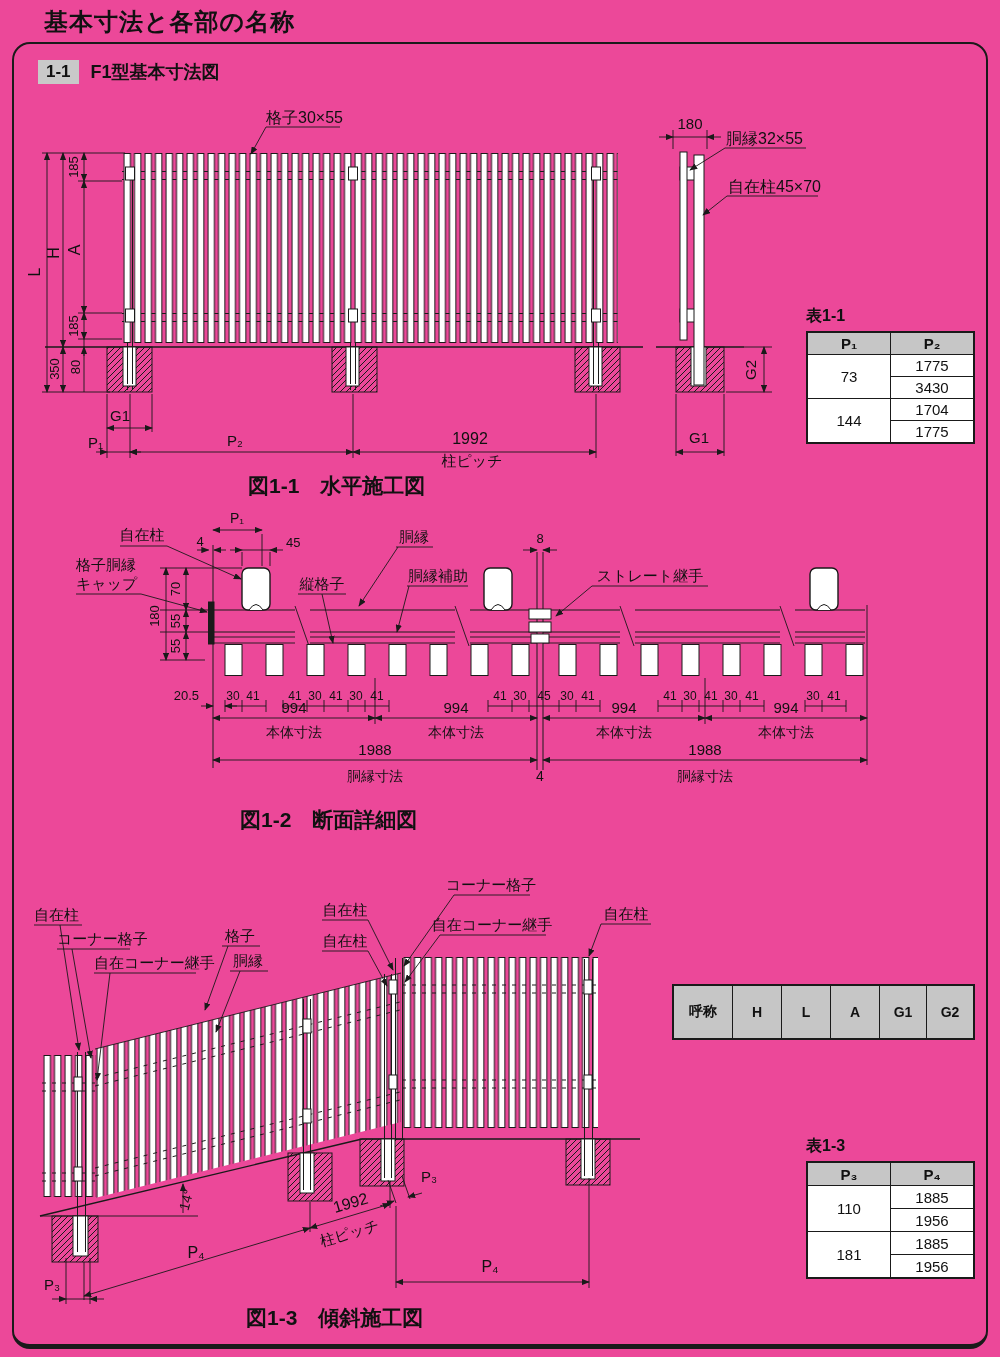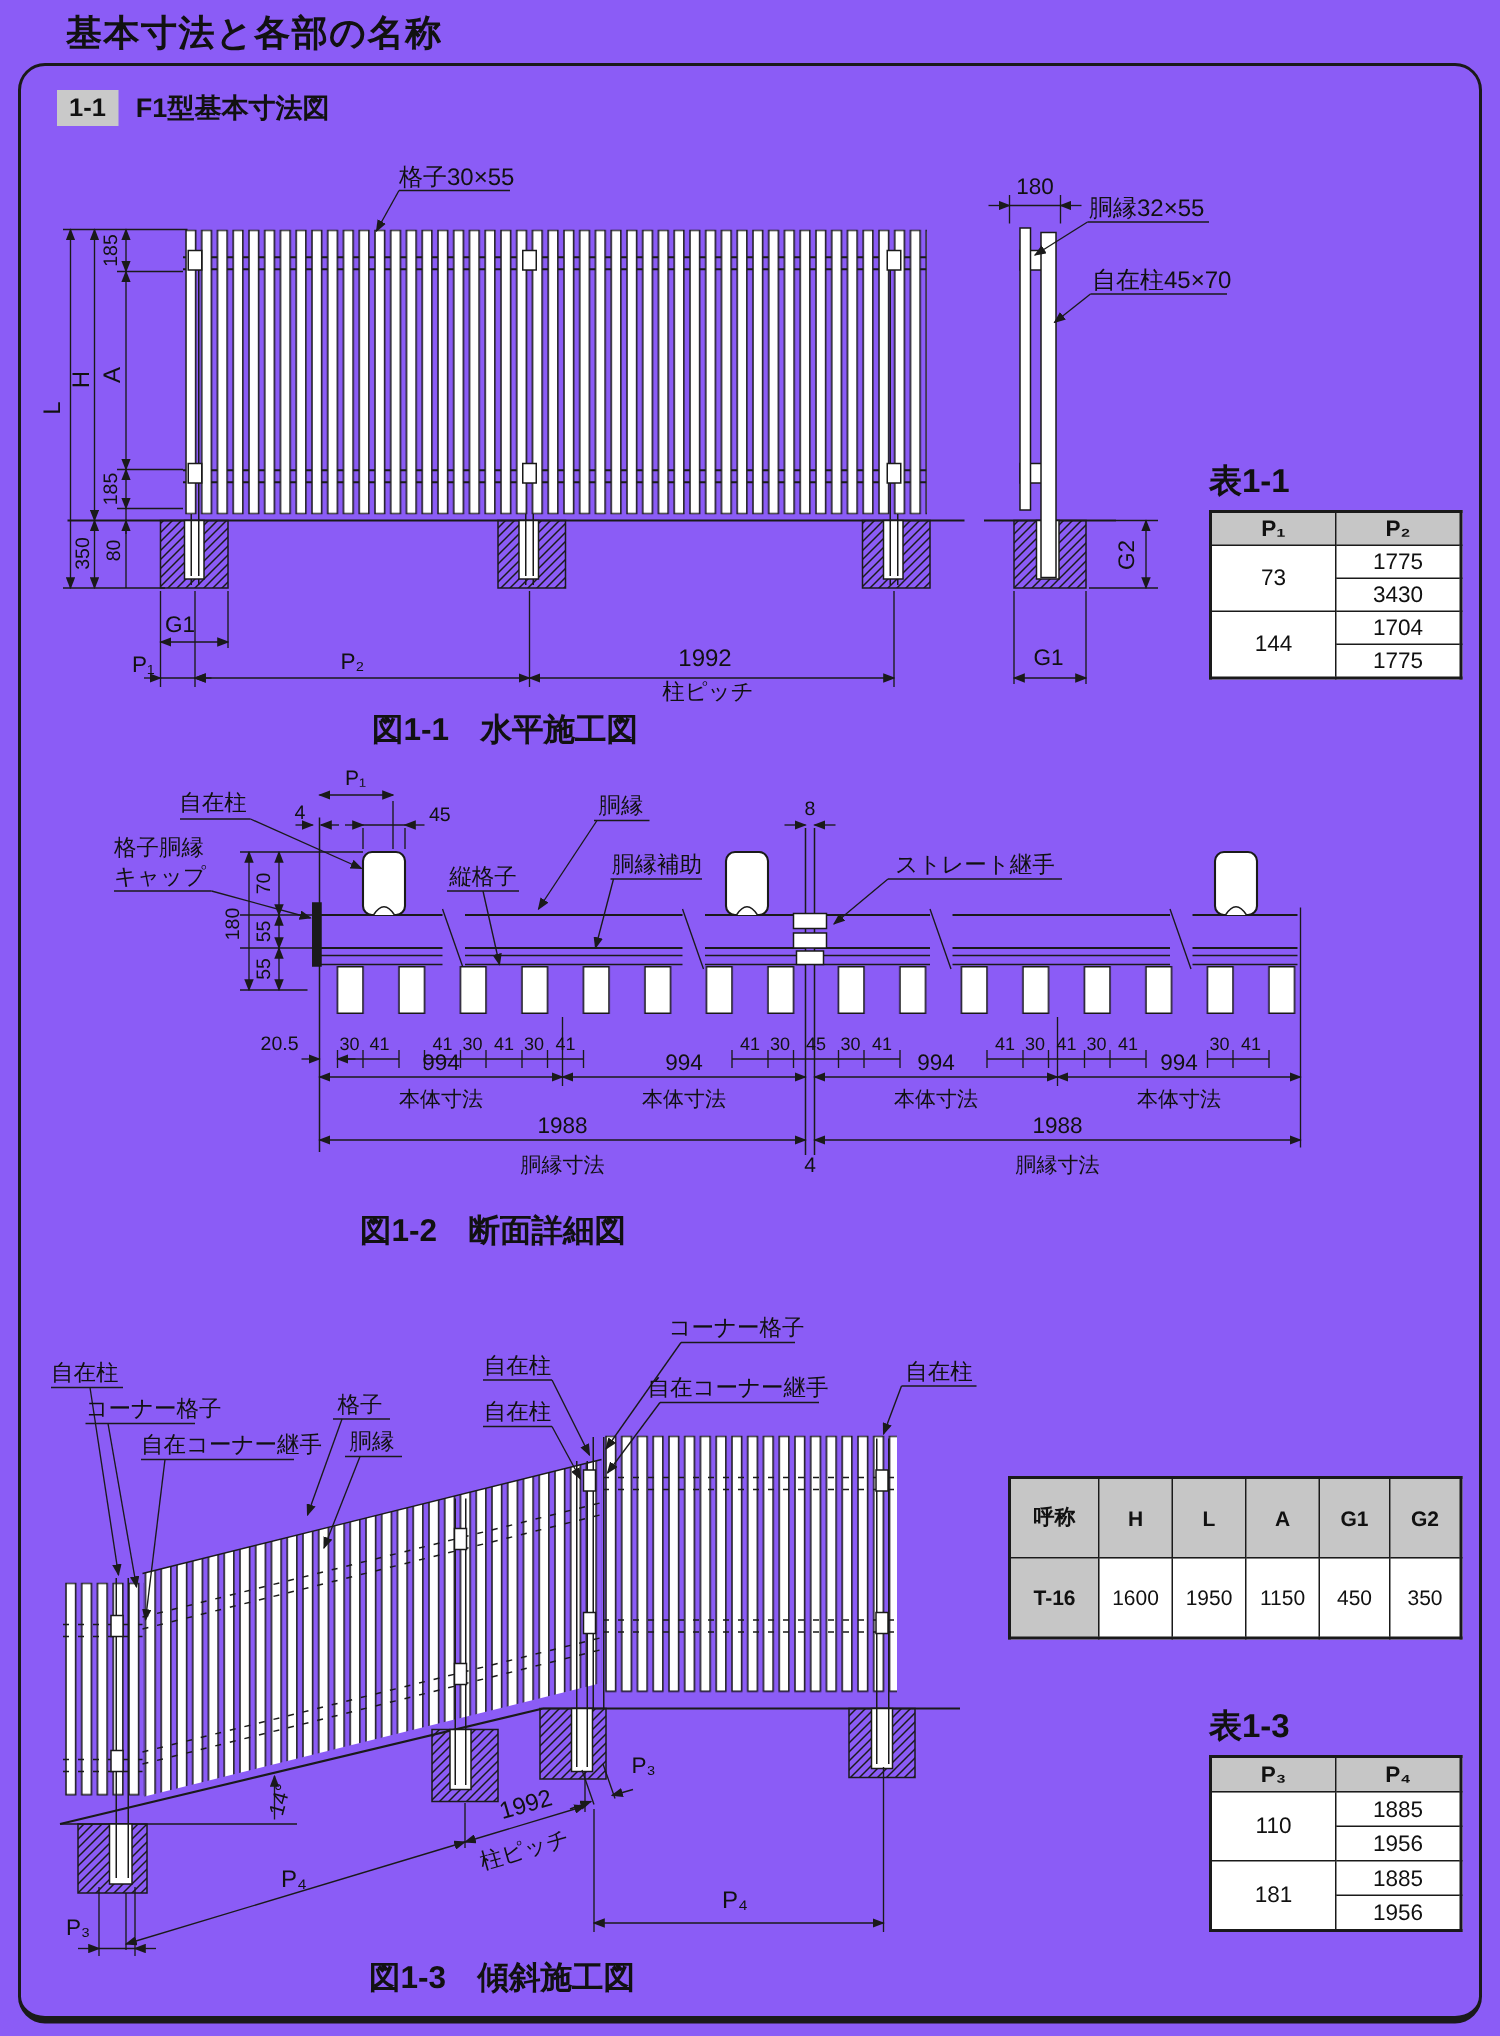--- a/index.html
+++ b/index.html
@@ -1,25 +1,25 @@
 <!DOCTYPE html>
 <html><head>
 <meta charset="utf-8">
 <style>
   html,body{margin:0;padding:0;background:#fff;}
-  .page{position:relative;width:1000px;height:1357px;background:#8b5cf6;overflow:hidden;
+  .page{position:relative;width:1000px;height:1357px;background:#ec4899;overflow:hidden;
         font-family:"Liberation Sans",sans-serif;color:#111;}
   .page-title{position:absolute;left:44px;top:6px;font-size:24px;font-weight:bold;letter-spacing:1px;}
   .frame{position:absolute;left:12px;top:42px;width:972px;height:1300px;
          border:2px solid #1a1a1a;border-bottom-width:5px;border-radius:18px;}
   .section-head{position:absolute;left:38px;top:60px;display:flex;align-items:flex-start;gap:12px;}
   .badge{background:#c9c9c9;color:#111;font-weight:bold;font-size:17px;padding:2px 8px;}
   .section-title{font-size:18px;font-weight:bold;}
   .cap{position:absolute;font-size:21px;font-weight:bold;text-align:left;width:220px;}
-  .tbl-title{font-size:22px;font-weight:bold;margin-bottom:4px;}
+  .tbl-title{font-size:16px;font-weight:bold;margin-bottom:4px;}
   .tbl-wrap{position:absolute;}
   table.dt{border-collapse:collapse;border:2px solid #1a1a1a;background:#fff;}
   table.dt th,table.dt td{border:1px solid #1a1a1a;text-align:center;font-size:15px;padding:0 6px;}
   table.dt th{background:#c6c6c6;font-weight:bold;}
   table.dt td.gray{background:#c6c6c6;font-weight:bold;}
   #t11 th,#t11 td{width:70px;height:21px;}
   #t13 th,#t13 td{width:70px;height:22px;}
   #t12 th,#t12 td{height:20px;font-size:14px;padding:16px 4px;}
   svg{position:absolute;left:0;top:0;}
   svg text{stroke:none;fill:#111;font-family:"Liberation Sans",sans-serif;}
@@ -511,28 +511,20 @@
     <table class="dt" id="t12">
       <tbody>
           <tr>
         <th style="width:50px">呼称</th>
         <th style="width:40px">H</th>
         <th style="width:40px">L</th>
         <th style="width:40px">A</th>
         <th style="width:38px">G1</th>
         <th style="width:38px">G2</th>
       </tr>
-      <tr>
-        <td class="gray">T-16</td>
-        <td>1600</td>
-        <td>1950</td>
-        <td>1150</td>
-        <td>450</td>
-        <td>350</td>
-      </tr>
     </tbody>
       </table>
   </div>
 
   <div class="tbl-wrap" style="left:806px;top:1136px;">
     <div class="tbl-title">表1-3</div>
     <table class="dt" id="t13">
       <tbody>
           <tr>
         <th>P₃</th>

